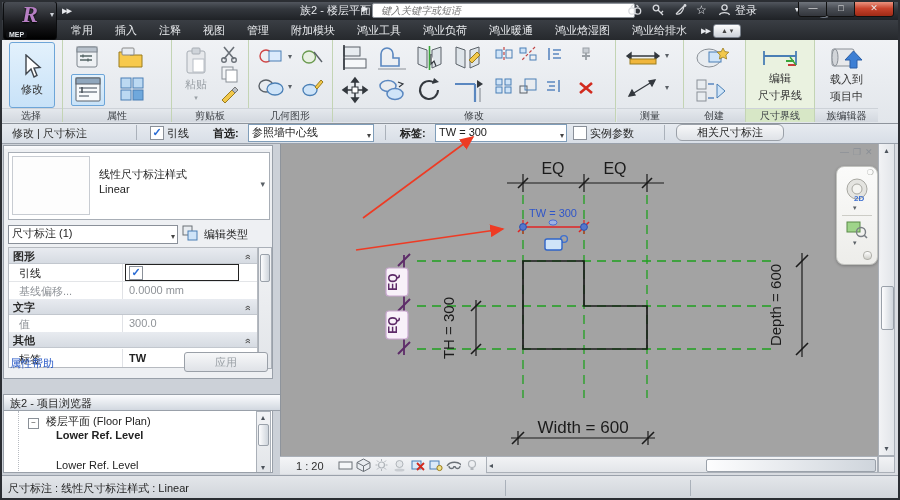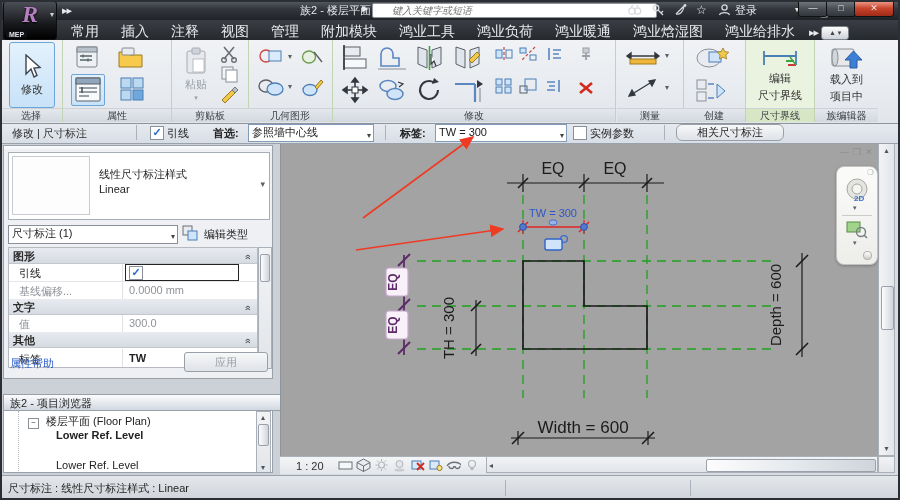--- a/index.html
+++ b/index.html
@@ -8,25 +8,25 @@
   .r{position:absolute}
   .frame{position:absolute;inset:0;border:2px solid #2b2e33;pointer-events:none;z-index:900}
   
   #titlebar{left:0;top:0;width:900px;height:20px;background:linear-gradient(#5a5f67,#33373d 45%,#1f2226);z-index:20}
   #tabrow{left:0;top:20px;width:900px;height:20px;background:linear-gradient(#3a3e44,#26292d);z-index:19}
   .wt{color:#e8eaee;font-size:11px}
   #logo{left:3px;top:1px;width:52px;height:37px;background:linear-gradient(#4a4e55,#17181b 60%,#000);border:1px solid #0c0d0f;border-radius:3px;z-index:30;text-align:center}
   #logo .rg{font-family:"Liberation Serif",serif;font-style:italic;font-weight:bold;font-size:24px;line-height:24px;color:#b77fc4;text-shadow:0 1px 2px #000;display:block}
   #logo .mep{position:absolute;left:2px;bottom:1px;background:#101114;color:#dfe2e6;font-size:7px;font-weight:bold;padding:0 3px;border-radius:2px}
   #logo .dd{position:absolute;right:2px;top:8px;color:#cfd2d8;font-size:8px}
-  #search{left:372px;top:3px;width:245px;height:13px;border:1px solid #8f949b;border-radius:2px;background:#fff;font-style:italic;font-size:10px;color:#777;padding:0 19px}
+  #search{left:372px;top:3px;width:245px;height:13px;border:1px solid #8f949b;border-radius:2px;background:#fff;font-style:italic;font-size:10px;color:#777;padding:0 8px}
   .tbtn{height:15px;border:1px solid #111;border-radius:0 0 3px 3px;background:linear-gradient(#767b83,#4a4e55 50%,#33363c);color:#e8e8e8;text-align:center;line-height:14px;font-size:9px}
   .tico{display:inline-block;width:15px;height:14px;vertical-align:middle}
   
-  .tab{display:inline-block;padding:3px 11px 4px 11px;height:17px;color:#e9ebee;font-size:14px}
+  .tab{display:inline-block;padding:3px 11px 4px 11px;height:17px;color:#e9ebee;font-size:11px}
   
   #ribbon{left:0;top:40px;width:900px;height:83px;background:linear-gradient(#f0f2f5,#e2e6eb);border-bottom:1px solid #8e949c;z-index:10}
   .panel{position:absolute;top:0;height:82px;border-right:1px solid #c3d4b4}
   .pbody{position:absolute;left:0;top:0;right:0;height:69px}
   .plabel{position:absolute;left:0;right:0;bottom:0;height:13px;background:linear-gradient(#e4e8ed,#d3d8df);color:#3d4146;text-align:center;font-size:10px;line-height:13px;border-top:1px solid #cdd2d8}
   .plabel.green{background:#d7e7c6}
   .bigbtn{position:absolute;display:flex;flex-direction:column;align-items:center;justify-content:center;gap:2px;font-size:11px;color:#333;border-radius:3px}
   .sel{background:linear-gradient(#e3f1fc,#c8e2f8);border:1px solid #6da5d8}
   .ic{position:absolute;display:block}
   .gt{color:#5a6066}

